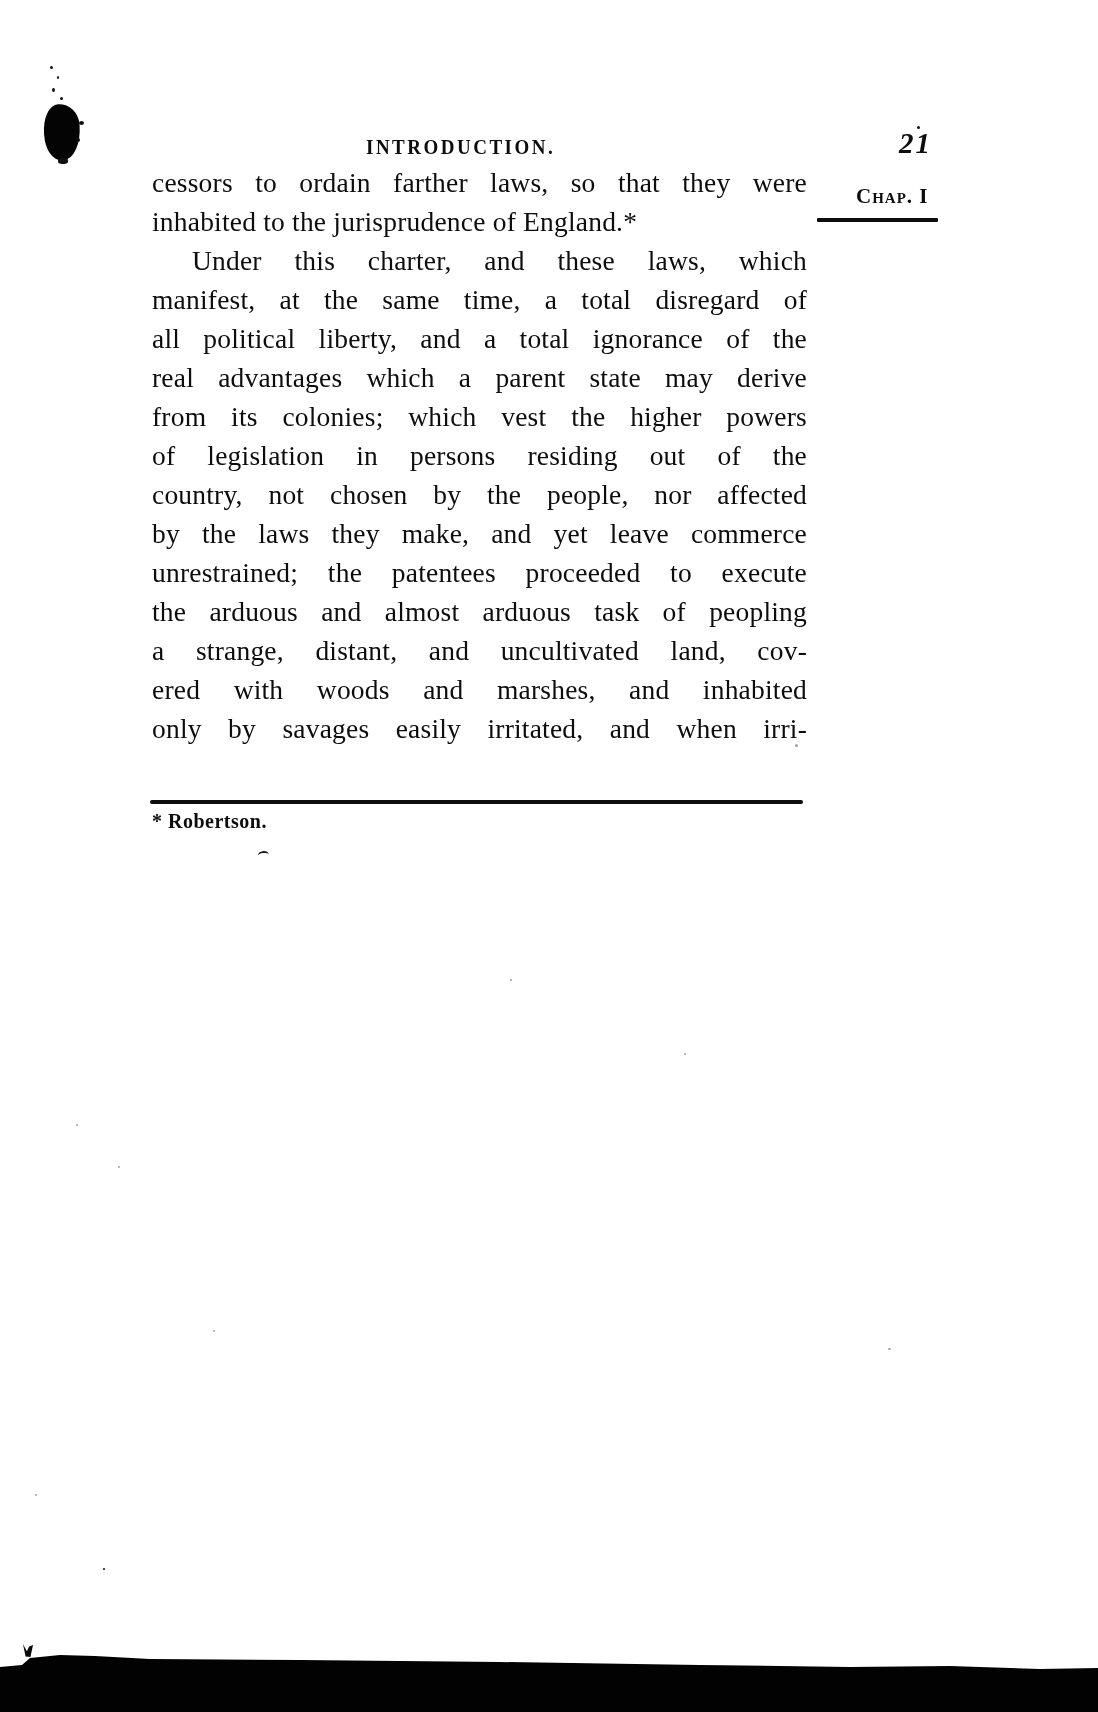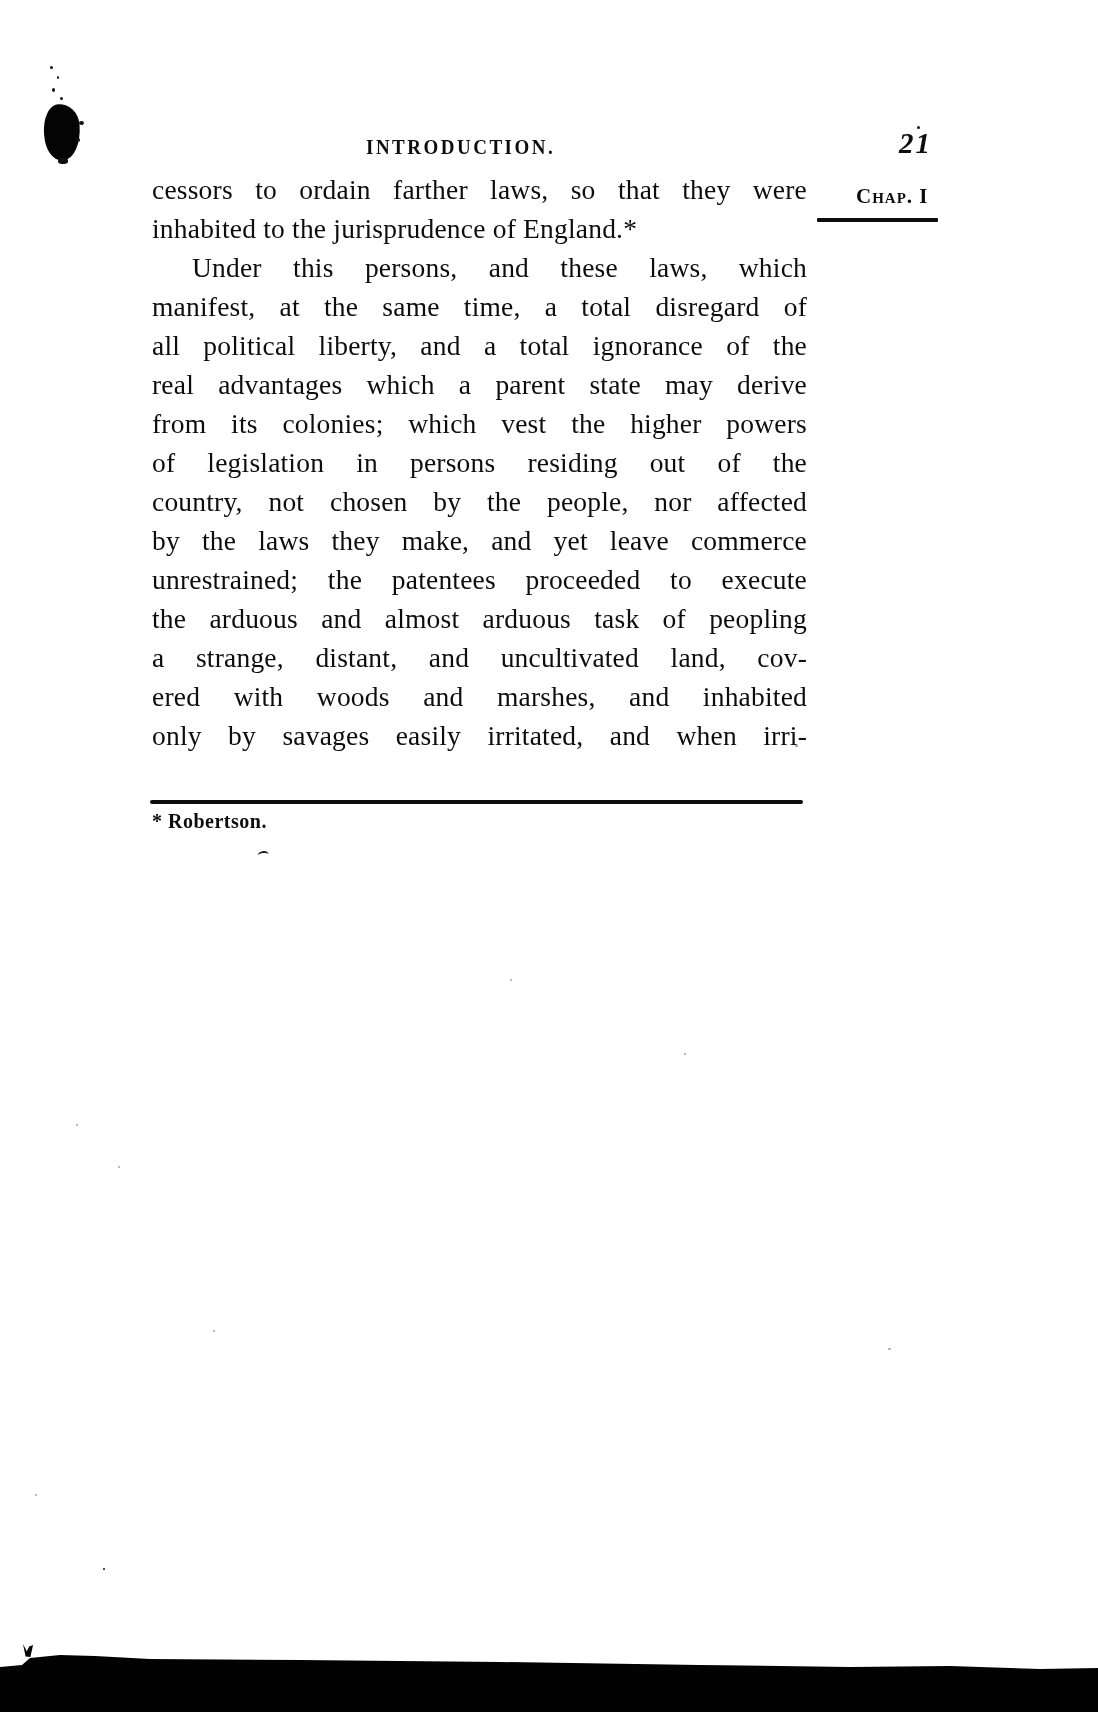--- a/index.html
+++ b/index.html
@@ -35,21 +35,21 @@
   }
   .chapter-rule {
     left: 817px; top: 218px;
     width: 121px; height: 4px;
     background: #0d0d0d;
     border-radius: 1px;
   }
 
   
   .body-text {
-    left: 152px; top: 170px;
+    left: 152px; top: 163px;
     width: 655px;
   }
   .body-text .line {
     height: 39px; line-height: 39px;
     font-size: 27.5px;
     letter-spacing: 0.2px;
     overflow: visible;
   }
   .body-text .line.j { text-align: justify; text-align-last: justify; }
   .body-text .line.ind { padding-left: 40px; }
@@ -117,21 +117,21 @@
 <div class="abs running-header">INTRODUCTION.</div>
 <div class="abs page-number">21</div>
 <div class="abs speck" style="left:917px; top:126px; width:3px; height:3px;"></div>
 
 <div class="abs chapter-note">Chap. I</div>
 <div class="abs chapter-rule"></div>
 
 <div class="abs body-text">
     <div class="line j">cessors to ordain farther laws, so that they were</div>
     <div class="line">inhabited to the jurisprudence of England.*</div>
-    <div class="line j ind">Under this persons, and these laws, which</div>
+    <div class="line j ind">Under this charter, and these laws, which</div>
     <div class="line j">manifest, at the same time, a total disregard of</div>
     <div class="line j">all political liberty, and a total ignorance of the</div>
     <div class="line j">real advantages which a parent state may derive</div>
     <div class="line j">from its colonies; which vest the higher powers</div>
     <div class="line j">of legislation in persons residing out of the</div>
     <div class="line j">country, not chosen by the people, nor affected</div>
     <div class="line j">by the laws they make, and yet leave commerce</div>
     <div class="line j">unrestrained; the patentees proceeded to execute</div>
     <div class="line j">the arduous and almost arduous task of peopling</div>
     <div class="line j">a strange, distant, and uncultivated land, cov-</div>

